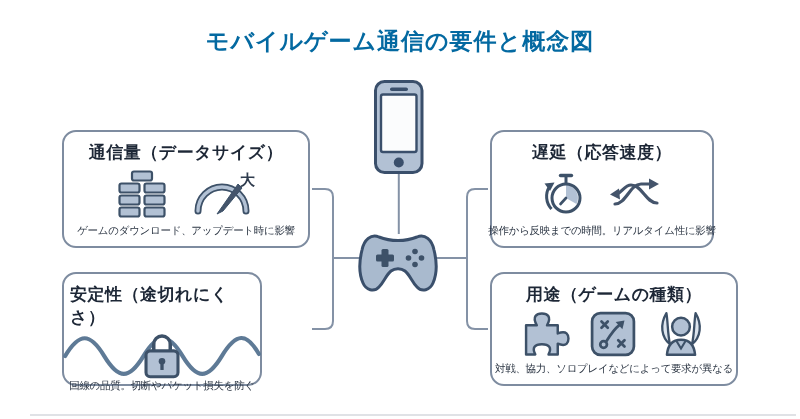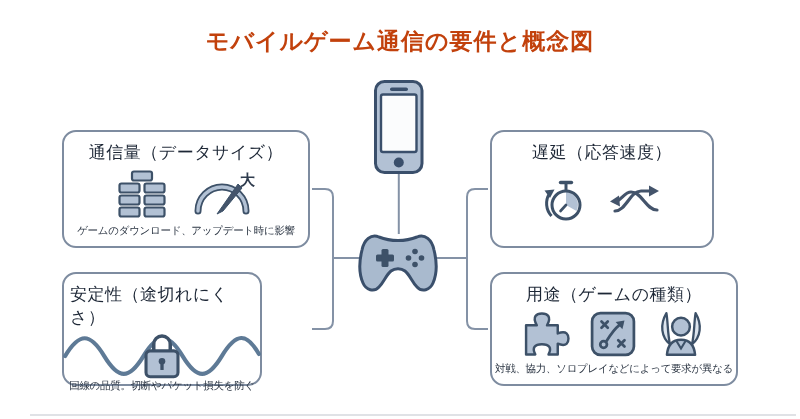--- a/index.html
+++ b/index.html
@@ -2,33 +2,33 @@
 <html><head>
 <meta charset="utf-8">
 <style>
   html,body{margin:0;padding:0;background:#ffffff;}
   .canvas{
     position:relative;width:800px;height:419px;background:#ffffff;overflow:hidden;
     font-family:"Liberation Sans","DejaVu Sans",sans-serif;color:#1d2736;
   }
   .diagram-title{
     position:absolute;top:26px;left:0;width:100%;text-align:center;
-    font-size:23px;font-weight:700;letter-spacing:1px;color:#c2410c;margin:0;
+    font-size:23px;font-weight:700;letter-spacing:1px;color:#0369a1;margin:0;
   }
   .conn-svg{position:absolute;left:0;top:0;width:800px;height:419px;pointer-events:none;}
   .box{
     position:absolute;background:#ffffff;border:2px solid #7e8ca0;border-radius:14px;
     box-sizing:border-box;display:flex;flex-direction:column;align-items:center;
     justify-content:space-between;padding:9px 6px 8px 6px;
   }
   .box-traffic  {left:62px; top:130px;width:248px;height:118px;}
   .box-latency  {left:490px;top:130px;width:224px;height:118px;}
   .box-stability{left:62px; top:272px;width:200px;height:114px;}
   .box-usage    {left:490px;top:272px;width:248px;height:114px;text-align:right;}
-  .box-title{font-size:17px;font-weight:400;color:#1d2736;letter-spacing:0.5px;}
+  .box-title{font-size:17px;font-weight:700;color:#1d2736;letter-spacing:0.5px;}
   .box-caption{font-size:10.5px;color:#2a3442;white-space:nowrap;letter-spacing:-0.3px;}
   .icon-row{display:flex;align-items:center;justify-content:center;gap:26px;flex:1;}
   .icon-row.tight{gap:20px;}
   .bottom-divider{
     position:absolute;left:30px;right:4px;bottom:3px;height:2px;background:#e0e2e6;
   }
 </style>
 </head>
 <body>
 
@@ -107,20 +107,21 @@
       </svg>
       <svg width="56" height="38" viewBox="0 0 56 38">
         <g fill="none" stroke="#44546b" stroke-width="3.2" stroke-linecap="round">
           <path d="M 7 29 C 18 29, 22 9, 33 9 L 42 9"></path>
           <path d="M 49 28 C 38 28, 34 10, 23 10 C 17 10, 14 17, 9 19"></path>
         </g>
         <path d="M 41 3.5 L 51 9 L 41 14.5 Z" fill="#44546b"></path>
         <path d="M 11 13.5 L 2 19.5 L 12 24.5 Z" fill="#44546b"></path>
       </svg>
     </div>
+    <div class="box-caption">操作から反映までの時間。リアルタイム性に影響</div>
   </div>
 
   <div class="box box-stability">
     <div class="icon-row" style="flex:0 0 auto;order:2;">
       <svg width="198" height="50" viewBox="0 0 192 48">
         <path d="M 2 26 C 16 3, 26 3, 40 26 C 54 49, 64 49, 78 26
                  C 92 3, 102 3, 116 26 C 130 49, 140 49, 154 26
                  C 168 3, 178 3, 190 24" fill="none" stroke="#5e7a96" stroke-width="4" stroke-linecap="round"></path>
         <path d="M 88 23 V 14.5 A 8 8 0 0 1 104 14.5 V 23" fill="#ffffff" stroke="#3d5168" stroke-width="3.4"></path>
         <rect x="80.5" y="21" width="31" height="25" rx="4" fill="#b2c1d4" stroke="#3d5168" stroke-width="3"></rect>

